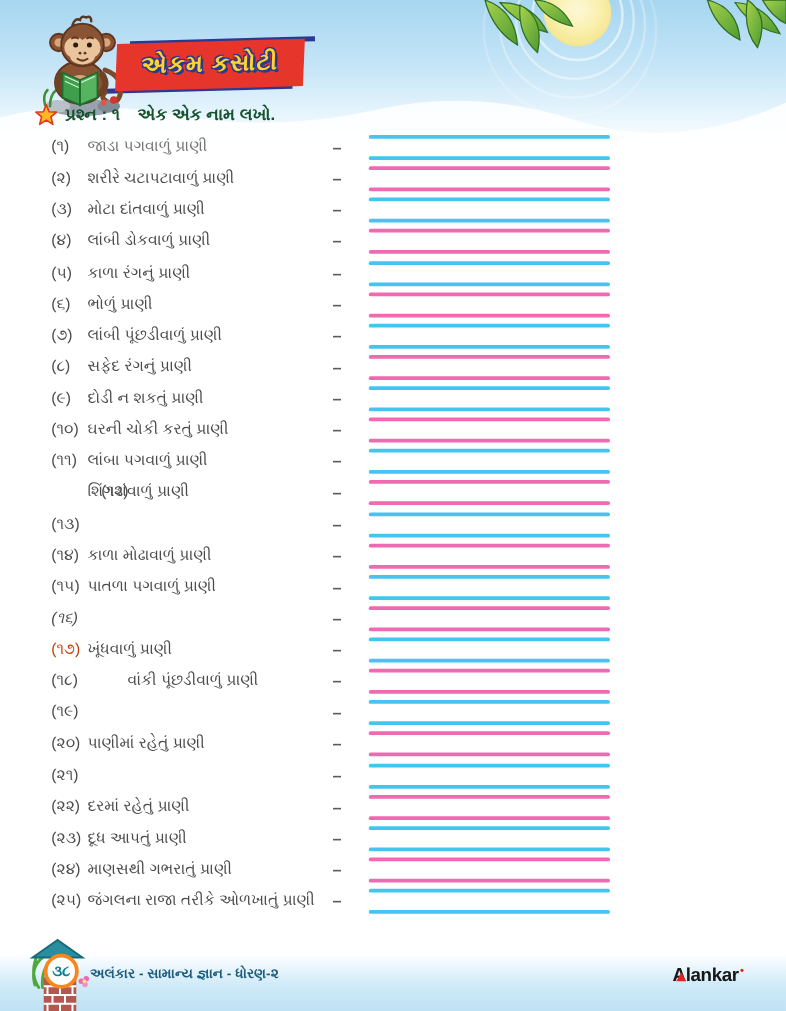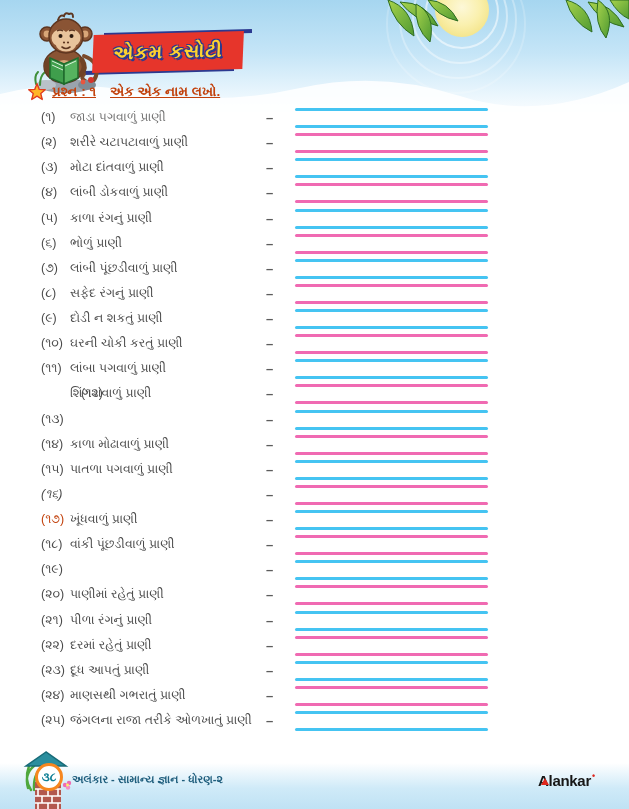--- a/index.html
+++ b/index.html
@@ -175,38 +175,38 @@
   <div class="banner-line-top" style="background: rgb(43, 57, 144);"></div>
   <div class="banner-line-bottom" style="background: rgb(43, 57, 144);"></div>
   <div class="banner" style="background: rgb(230, 53, 43); color: rgb(255, 210, 47); text-shadow: rgb(43, 57, 144) 1px 1px 0px, rgb(43, 57, 144) -1px 1px 0px, rgb(43, 57, 144) 1px -1px 0px, rgb(43, 57, 144) -1px -1px 0px, rgb(43, 57, 144) 2px 2px 0px;">
     <span>એકમ કસોટી</span>
   </div>
 
   <div class="question">
     <svg class="star" viewBox="0 0 24 24">
       <polygon points="12,1 15,8.5 23,9 17,14 19,22 12,17.5 5,22 7,14 1,9 9,8.5" fill="#ffb627" stroke="#e03a1e" stroke-width="1.8" stroke-linejoin="round"></polygon>
     </svg>
-    <span class="qtext" style="color: #c2410c; text-decoration: underline;">
+    <span class="qtext" style="color: #14532d;">
       <span class="qnum">પ્રશ્ન : ૧</span><span>એક એક નામ લખો.</span>
     </span>
   </div>
 
   <div class="list">
       <div class="row">
       <span class="num" style="color: rgb(75, 75, 75);">(૧)</span>
       <span class="txt" style="color: #737373; text-align: center;">જાડા પગવાળું પ્રાણી</span>
       <span class="dash">–</span>
       <span class="lines">
         <i class="wline l1" style="background: rgb(69, 196, 242);"></i>
         <i class="wline l2" style="background: rgb(69, 196, 242);"></i>
       </span>
     </div>
       <div class="row">
       <span class="num" style="color: rgb(75, 75, 75);">(૨)</span>
-      <span class="txt" style="color: rgb(75, 75, 75);">શરીરે ચટાપટાવાળું પ્રાણી</span>
+      <span class="txt" style="color: rgb(75, 75, 75); font-family: Liberation Serif, serif;">શરીરે ચટાપટાવાળું પ્રાણી</span>
       <span class="dash">–</span>
       <span class="lines">
         <i class="wline l1" style="background: rgb(240, 106, 178);"></i>
         <i class="wline l2" style="background: rgb(240, 106, 178);"></i>
       </span>
     </div>
       <div class="row">
       <span class="num" style="color: rgb(75, 75, 75);">(૩)</span>
       <span class="txt" style="color: rgb(75, 75, 75);">મોટા દાંતવાળું પ્રાણી</span>
       <span class="dash">–</span>
@@ -334,21 +334,21 @@
       <span class="num" style="color: #c2410c;">(૧૭)</span>
       <span class="txt" style="color: rgb(75, 75, 75);">ખૂંધવાળું પ્રાણી</span>
       <span class="dash">–</span>
       <span class="lines">
         <i class="wline l1" style="background: rgb(69, 196, 242);"></i>
         <i class="wline l2" style="background: rgb(69, 196, 242);"></i>
       </span>
     </div>
       <div class="row">
       <span class="num" style="color: rgb(75, 75, 75);">(૧૮)</span>
-      <span class="txt" style="color: rgb(75, 75, 75);">વાંકી પૂંછડીવાળું પ્રાણી</span>
+      <span class="txt" style="color: rgb(75, 75, 75); margin-left: 32px;">વાંકી પૂંછડીવાળું પ્રાણી</span>
       <span class="dash">–</span>
       <span class="lines">
         <i class="wline l1" style="background: rgb(240, 106, 178);"></i>
         <i class="wline l2" style="background: rgb(240, 106, 178);"></i>
       </span>
     </div>
       <div class="row">
       <span class="num" style="color: rgb(75, 75, 75);">(૧૯)</span>
       <span class="dash">–</span>
       <span class="lines">
@@ -360,21 +360,20 @@
       <span class="num" style="color: rgb(75, 75, 75);">(૨૦)</span>
       <span class="txt" style="color: rgb(75, 75, 75);">પાણીમાં રહેતું પ્રાણી</span>
       <span class="dash">–</span>
       <span class="lines">
         <i class="wline l1" style="background: rgb(240, 106, 178);"></i>
         <i class="wline l2" style="background: rgb(240, 106, 178);"></i>
       </span>
     </div>
       <div class="row">
       <span class="num" style="color: rgb(75, 75, 75);">(૨૧)</span>
-      <span class="txt" style="color: rgb(75, 75, 75);">પીળા રંગનું પ્રાણી</span>
       <span class="dash">–</span>
       <span class="lines">
         <i class="wline l1" style="background: rgb(69, 196, 242);"></i>
         <i class="wline l2" style="background: rgb(69, 196, 242);"></i>
       </span>
     </div>
       <div class="row">
       <span class="num" style="color: rgb(75, 75, 75);">(૨૨)</span>
       <span class="txt" style="color: rgb(75, 75, 75);">દરમાં રહેતું પ્રાણી</span>
       <span class="dash">–</span>

